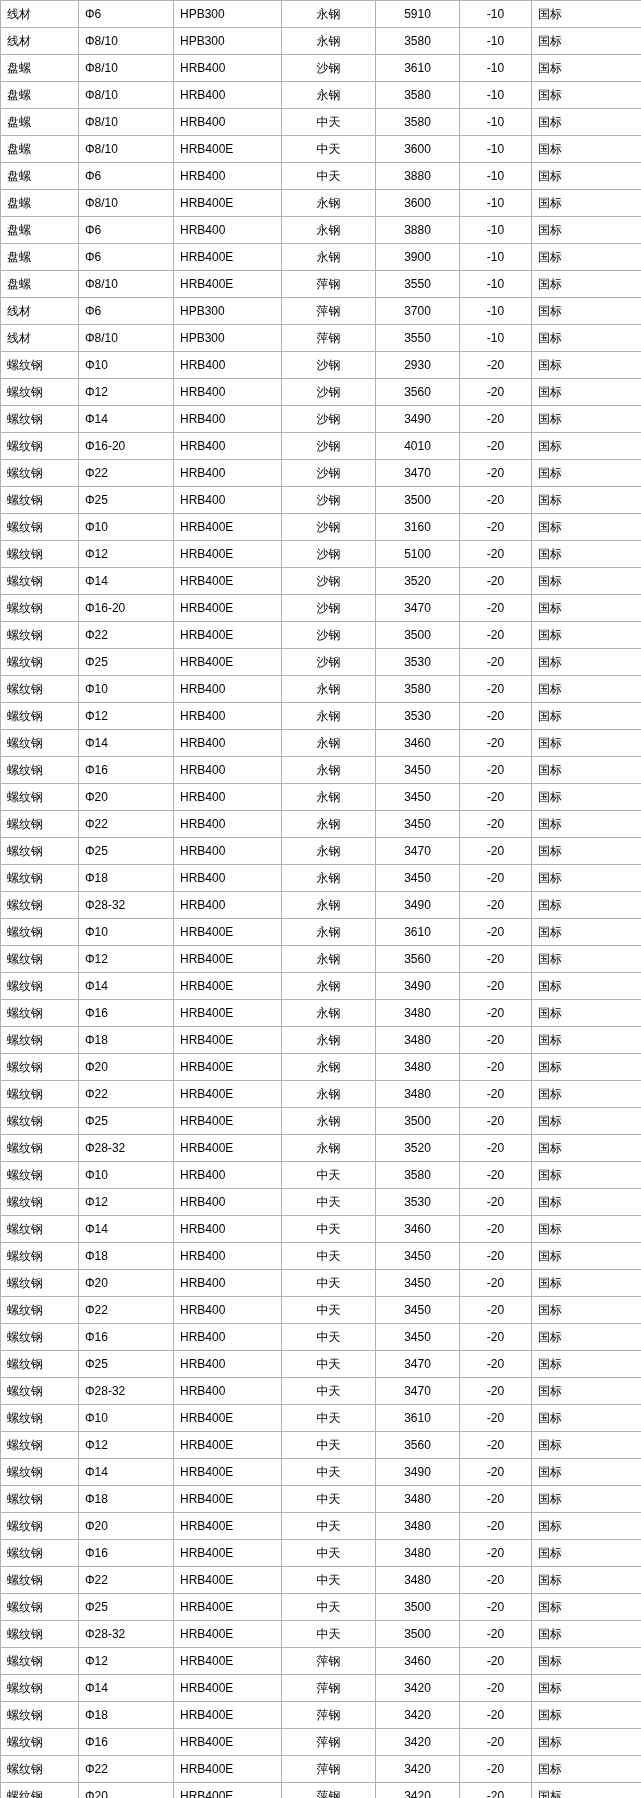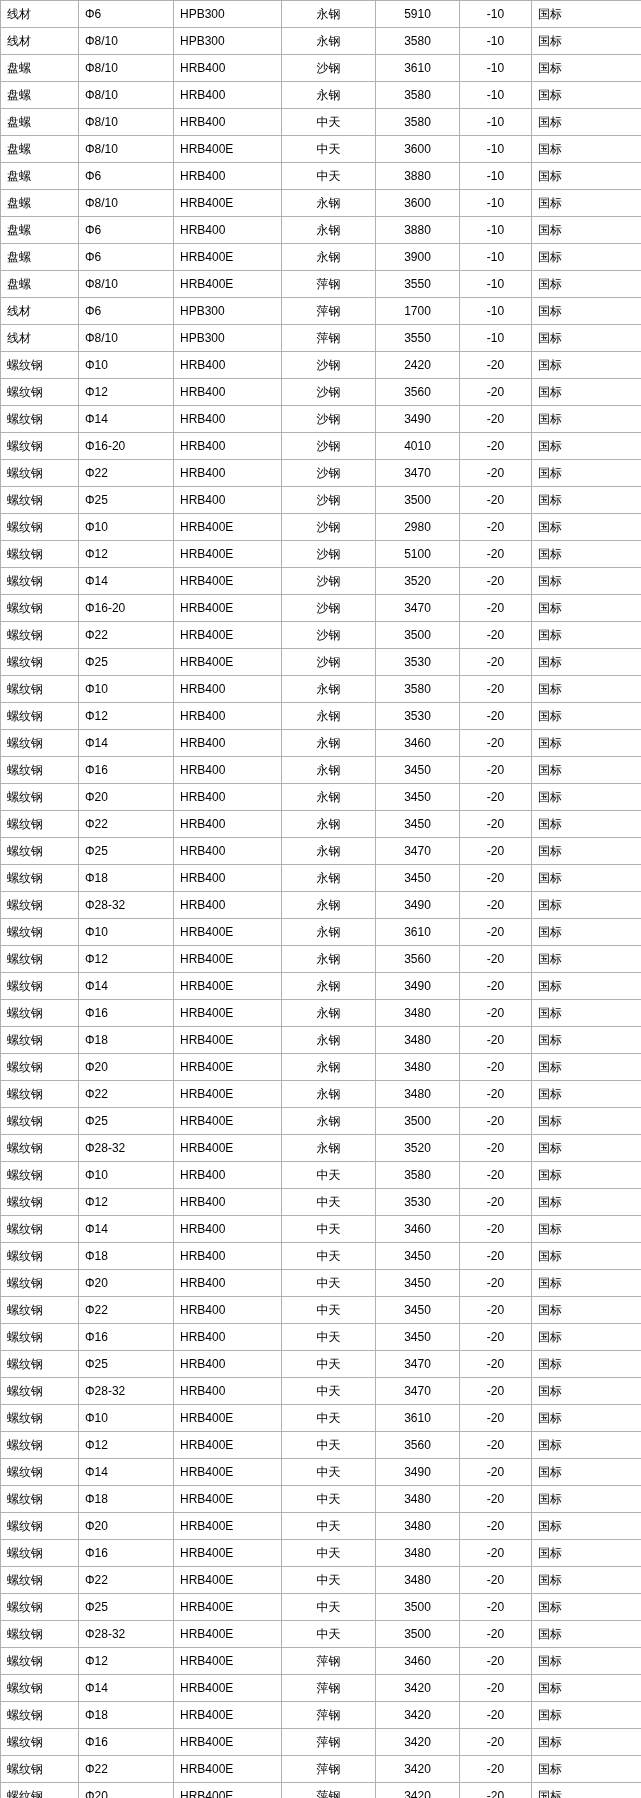--- a/index.html
+++ b/index.html
@@ -174,39 +174,39 @@
         <td class="brand">萍钢</td>
         <td class="price">3550</td>
         <td class="change">-10</td>
         <td class="std">国标</td>
       </tr>
       <tr>
         <td class="product">线材</td>
         <td class="spec">Φ6</td>
         <td class="grade">HPB300</td>
         <td class="brand">萍钢</td>
-        <td class="price">1700</td>
+        <td class="price">3700</td>
         <td class="change">-10</td>
         <td class="std">国标</td>
       </tr>
       <tr>
         <td class="product">线材</td>
         <td class="spec">Φ8/10</td>
         <td class="grade">HPB300</td>
         <td class="brand">萍钢</td>
         <td class="price">3550</td>
         <td class="change">-10</td>
         <td class="std">国标</td>
       </tr>
       <tr>
         <td class="product">螺纹钢</td>
         <td class="spec">Φ10</td>
         <td class="grade">HRB400</td>
         <td class="brand">沙钢</td>
-        <td class="price">2420</td>
+        <td class="price">2930</td>
         <td class="change">-20</td>
         <td class="std">国标</td>
       </tr>
       <tr>
         <td class="product">螺纹钢</td>
         <td class="spec">Φ12</td>
         <td class="grade">HRB400</td>
         <td class="brand">沙钢</td>
         <td class="price">3560</td>
         <td class="change">-20</td>
@@ -246,21 +246,21 @@
         <td class="brand">沙钢</td>
         <td class="price">3500</td>
         <td class="change">-20</td>
         <td class="std">国标</td>
       </tr>
       <tr>
         <td class="product">螺纹钢</td>
         <td class="spec">Φ10</td>
         <td class="grade">HRB400E</td>
         <td class="brand">沙钢</td>
-        <td class="price">2980</td>
+        <td class="price">3160</td>
         <td class="change">-20</td>
         <td class="std">国标</td>
       </tr>
       <tr>
         <td class="product">螺纹钢</td>
         <td class="spec">Φ12</td>
         <td class="grade">HRB400E</td>
         <td class="brand">沙钢</td>
         <td class="price">5100</td>
         <td class="change">-20</td>

